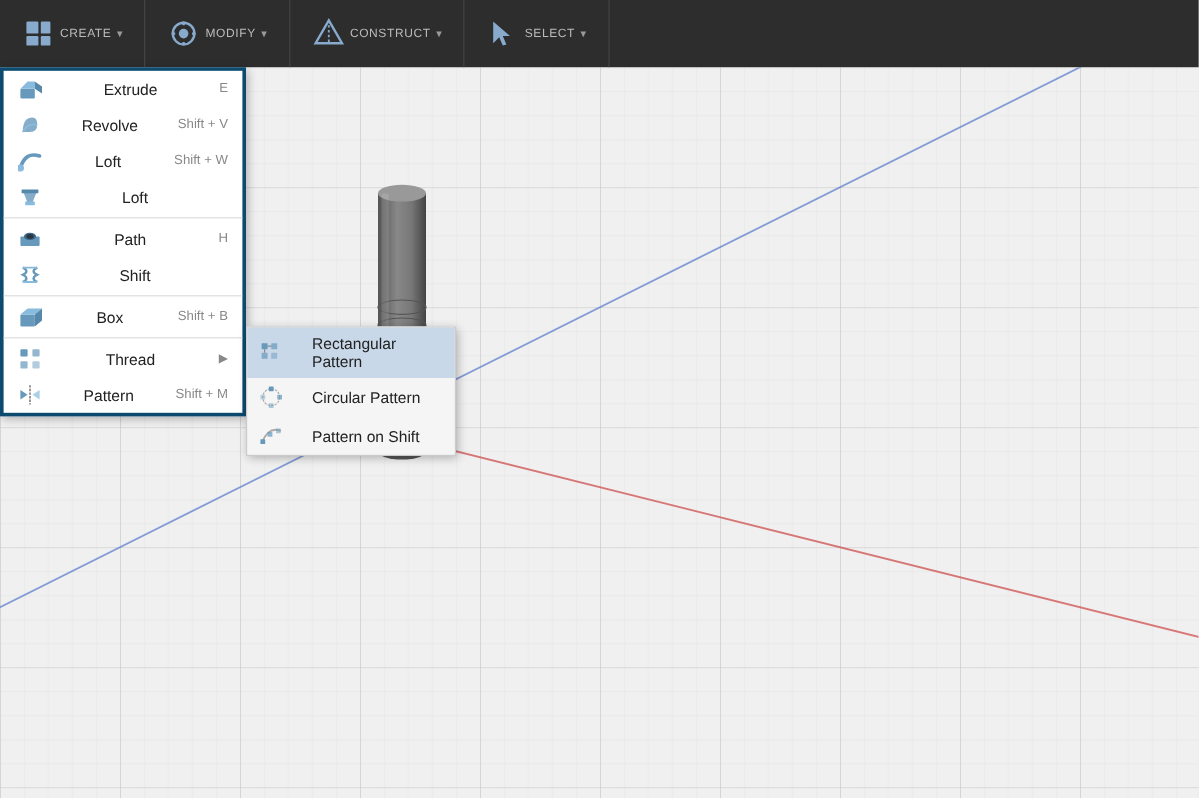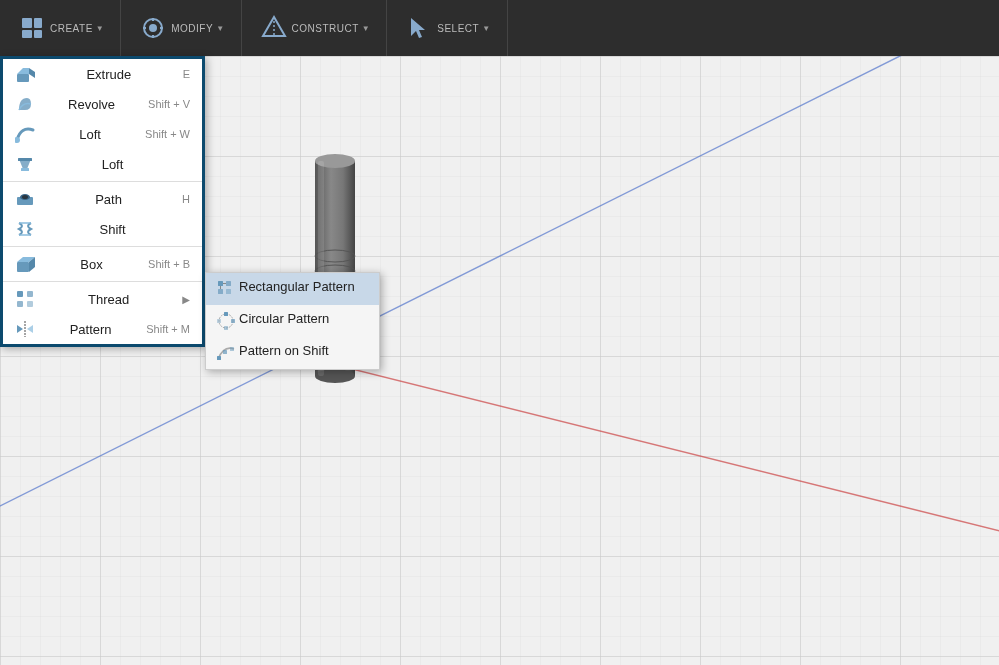--- a/index.html
+++ b/index.html
@@ -127,25 +127,25 @@
       left: 205px;
       top: 272px; 
       width: 175px;
       background: #f5f5f5;
       border: 1px solid #ccc;
       box-shadow: 2px 2px 8px rgba(0,0,0,0.3);
       z-index: 300;
     }
     .submenu-item {
       display: flex;
-      align-items: flex-start;
+      align-items: center;
       padding: 6px 10px;
       cursor: pointer;
       color: #222;
-      gap: 3px;
+      gap: 24px;
     }
     .submenu-item.active { background: #c8d8e8; }
     .submenu-item-icon {
       width: 20px;
       height: 20px;
       flex-shrink: 0;
     }
 
   </style>
 </head>

